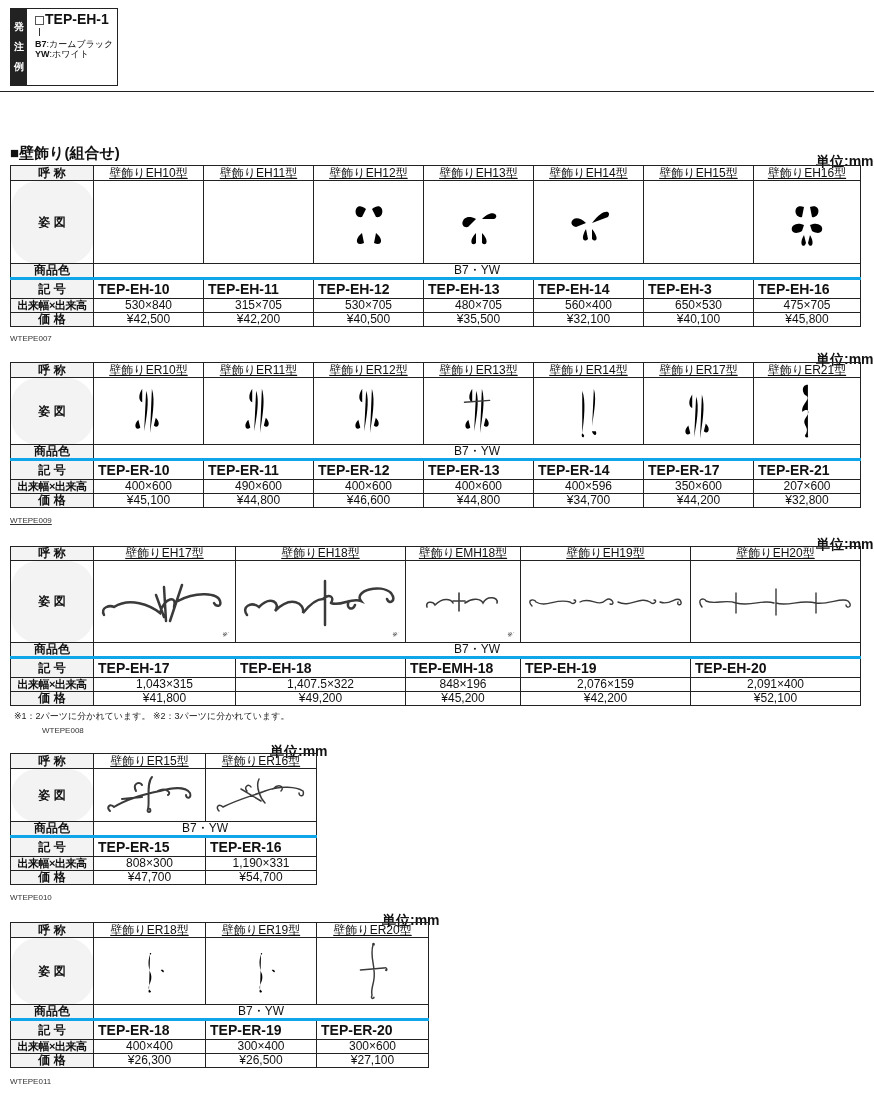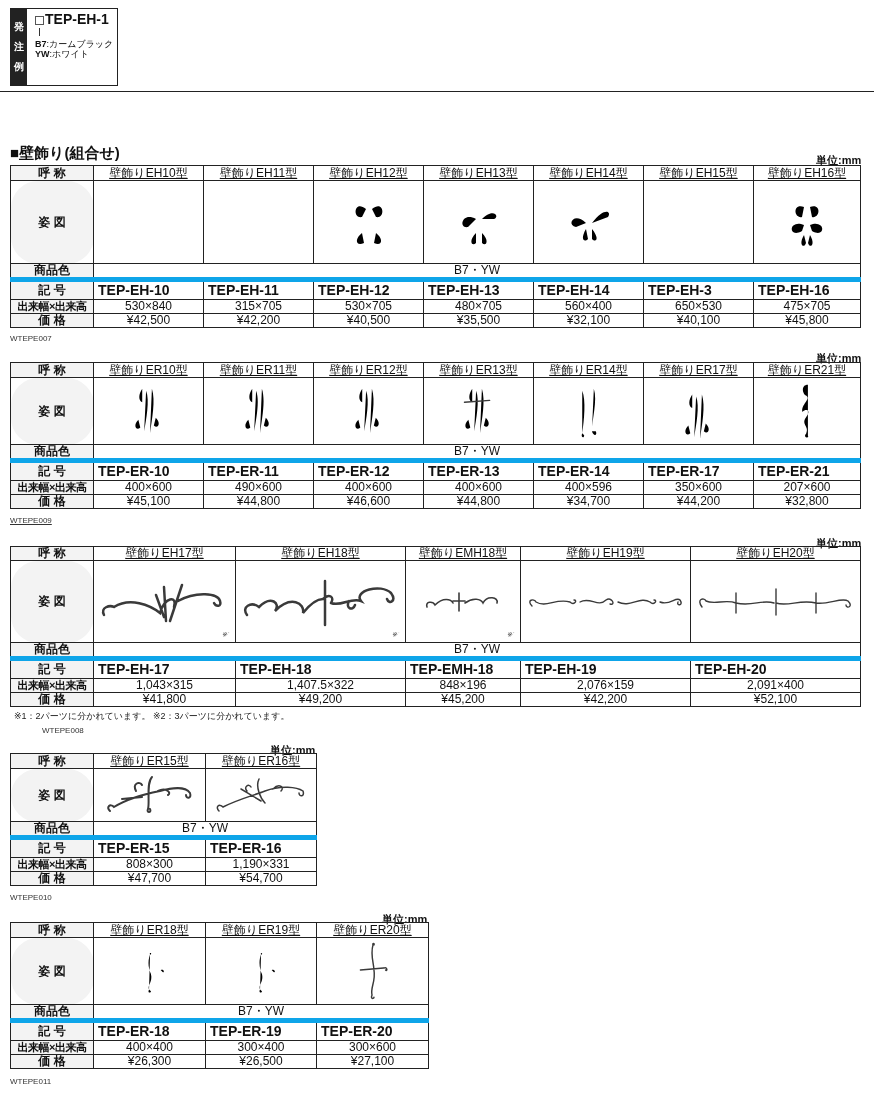--- a/index.html
+++ b/index.html
@@ -6,28 +6,28 @@
   body { width: 874px; height: 1110px; background: #fff; font-family: "Liberation Sans", "DejaVu Sans", sans-serif; color: #111; position: relative; overflow: hidden; }
   .order-box { position: absolute; left: 10px; top: 8px; width: 108px; height: 78px; border: 1px solid #222; }
   .order-side { position: absolute; left: 0; top: 0; width: 16px; height: 100%; background: #222; color: #fff; font-size: 10px; font-weight: bold; display: flex; flex-direction: column; justify-content: center; align-items: center; gap: 6px; }
   .order-code { position: absolute; left: 24px; top: 2px; font-size: 14px; font-weight: bold; }
   .order-code .sq { display:inline-block; width:9px; height:9px; border:1px solid #555; margin-right:1px; vertical-align: -1px; }
   .order-tick { position:absolute; left: 28px; top: 19px; width:1px; height:8px; background:#333; }
   .order-line { position: absolute; left: 24px; font-size: 9px; line-height: 10px; }
   .order-line b { font-weight: bold; }
   .rule { position: absolute; left: 0; top: 91px; width: 874px; height: 1px; background: #222; }
   .section-title { position: absolute; left: 10px; top: 144px; font-size: 15px; font-weight: bold; }
-  .unit { position: absolute; font-size: 11px; font-weight: bold; }
+  .unit { position: absolute; font-size: 14px; font-weight: bold; }
   table.spec { position: absolute; border-collapse: collapse; table-layout: fixed; }
   table.spec td { border: 1px solid #222; text-align: center; font-size: 12px; line-height: 13px; padding: 0; overflow: hidden; white-space: nowrap; }
   table.spec td.lbl { background: #f3f3f3; font-weight: bold; font-size: 12px; }
   table.spec td.lbl.small { font-size: 11px; letter-spacing: -0.5px; }
   table.spec td.name { text-decoration: underline; font-size: 12px; }
   table.spec tr.r-img td { position: relative; border-radius: 27px; }
-  table.spec tr.r-code td { font-weight: bold; font-size: 14px; text-align: left; padding-left: 4px; border-top: 5px solid #0ea5e9; }
+  table.spec tr.r-code td { font-weight: bold; font-size: 14px; text-align: left; padding-left: 4px; border-top: 3px solid #0ea5e9; }
   table.spec tr.r-code td.lbl { text-align: center; padding-left: 0; font-size: 12px; }
   .note-mark { position: absolute; right: 3px; bottom: 1px; font-size: 7px; color: #333; }
   .footnote { position: absolute; font-size: 9px; color: #222; }
   .code-ref { position: absolute; font-size: 8px; color: #333; }
   svg.orn { display: block; margin: 0 auto; }
   svg.orn path, svg.orn line { fill: none; stroke: #3a3a3a; stroke-linecap: round; }
 </style>
 </head>
 <body>
 

